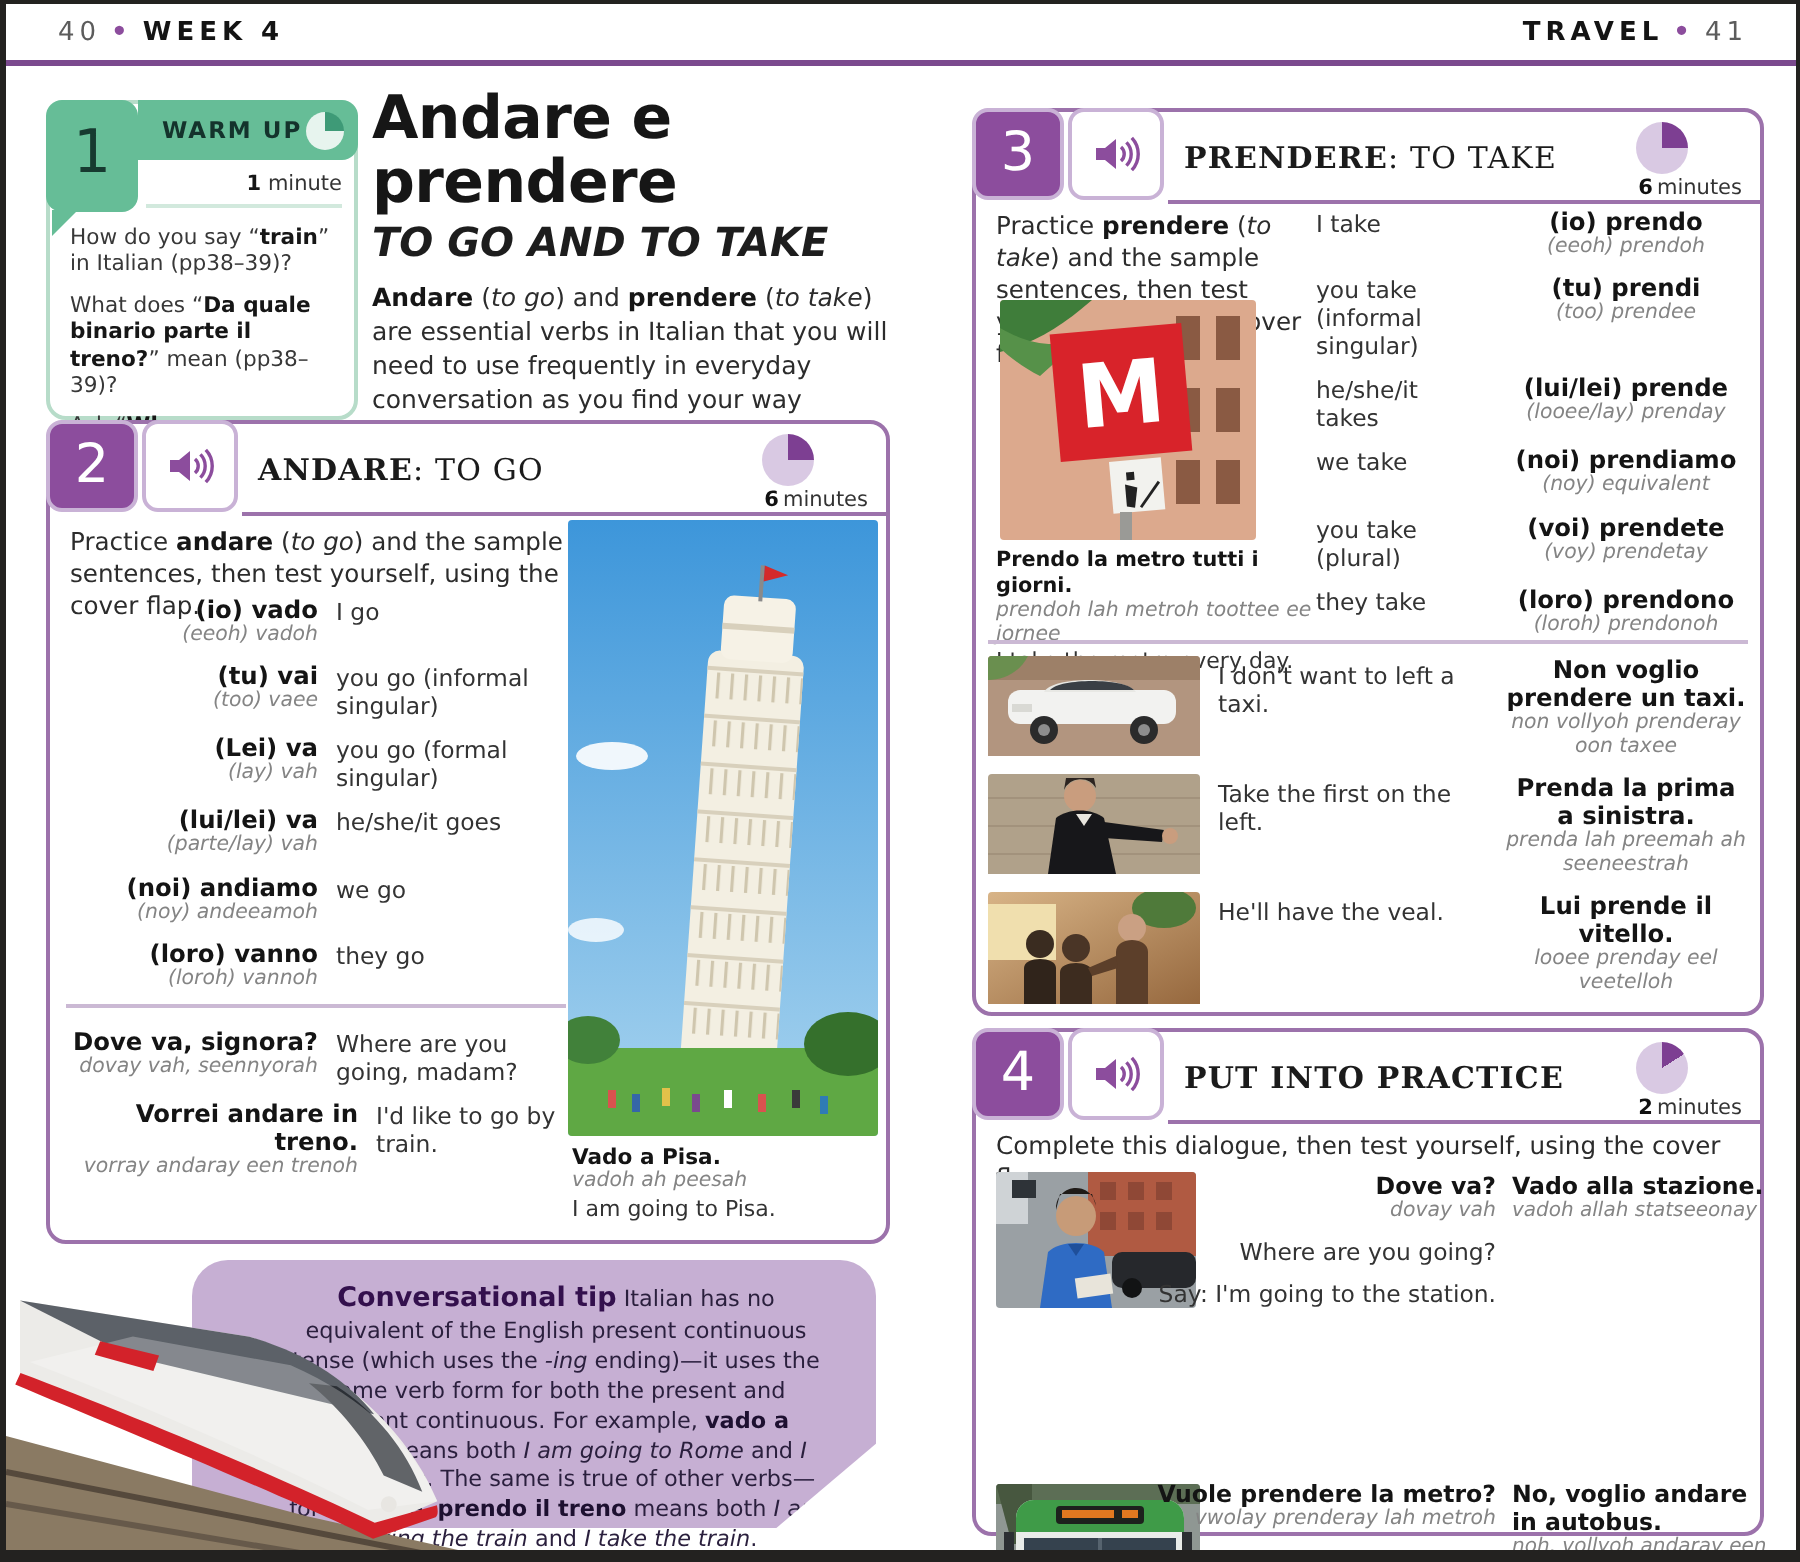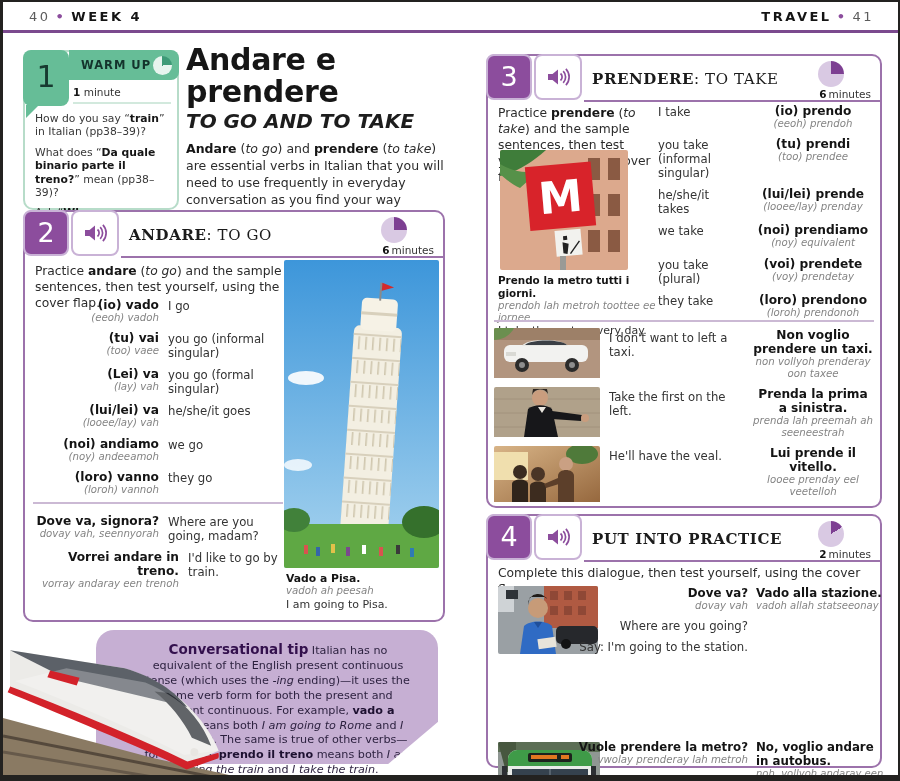--- a/index.html
+++ b/index.html
@@ -20,21 +20,21 @@
   .warmup{left:20px;top:48px;width:152px;height:156px;border:2px solid #b7dcc9;border-radius:10px;background:#fff;}
   .wu-tab{left:-2px;top:-2px;width:46px;height:56px;background:#66bd97;border-radius:8px;
           color:#173a30;font-size:30px;font-weight:400;text-align:center;line-height:54px;}
   .wu-tab:after{content:"";position:absolute;left:3px;bottom:-12px;width:0;height:0;
           border-left:13px solid #66bd97;border-bottom:13px solid transparent;}
   .wu-bar{left:44px;top:-2px;right:-2px;height:30px;background:#66bd97;border-radius:0 8px 8px 0;
           display:flex;align-items:center;justify-content:space-between;padding:0 7px 0 12px;box-sizing:border-box;}
   .wu-bar .t{font-size:11.5px;font-weight:700;letter-spacing:1px;color:#14332c;}
   .pie-g{width:19px;height:19px;border-radius:50%;background:conic-gradient(#3e9a77 0 25%, #e7f4ee 0);}
   .wu-time{left:48px;right:6px;top:30px;height:20px;border-bottom:2px solid #d2e9dd;
-           font-size:10.5px;color:#333;line-height:20px;}
+           text-align:right;font-size:10.5px;color:#333;line-height:20px;}
   .wu-qs{left:10px;right:7px;top:60px;font-size:10.8px;line-height:1.24;color:#383838;}
   .wu-qs p{margin:0 0 7px 0;}
   
   .lt{left:183px;top:42px;width:258px;}
   .lt h1{margin:0;font-size:30px;line-height:1.05;letter-spacing:-0.3px;color:#161616;}
   .lt h2{margin:2px 0 0 0;font-size:20px;font-weight:600;font-style:italic;color:#1d1d1d;}
   .lt p{margin:7px 0 0 0;font-size:12.5px;line-height:1.36;color:#2c2c2c;}
   
   .sbox{border:2px solid #9c72ab;border-radius:10px;background:#fff;}
   .num-tab{position:absolute;left:-2px;top:-2px;width:46px;height:46px;background:#8c4d9d;
@@ -168,21 +168,21 @@
       <div class="crow">
           <div class="it-col">
             <div class="it">(Lei) va</div>
             <div class="pr">(lay) vah</div>
           </div>
           <div class="en-col">you go (formal singular)</div>
         </div>
       <div class="crow">
           <div class="it-col">
             <div class="it">(lui/lei) va</div>
-            <div class="pr">(looee/lay) vah</div>
+            <div class="pr">(parte/lay) vah</div>
           </div>
           <div class="en-col">he/she/it goes</div>
         </div>
       <div class="crow">
           <div class="it-col">
             <div class="it">(noi) andiamo</div>
             <div class="pr">(noy) andeeamoh</div>
           </div>
           <div class="en-col">we go</div>
         </div>

